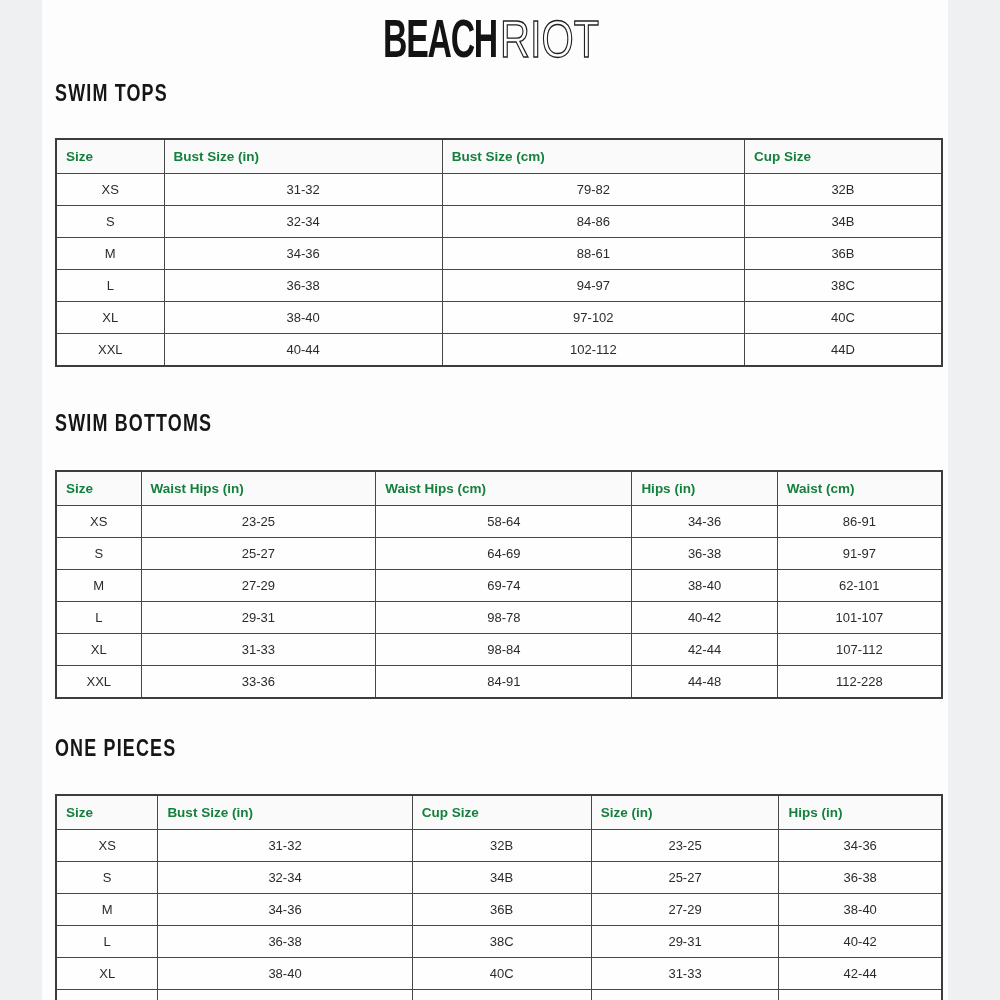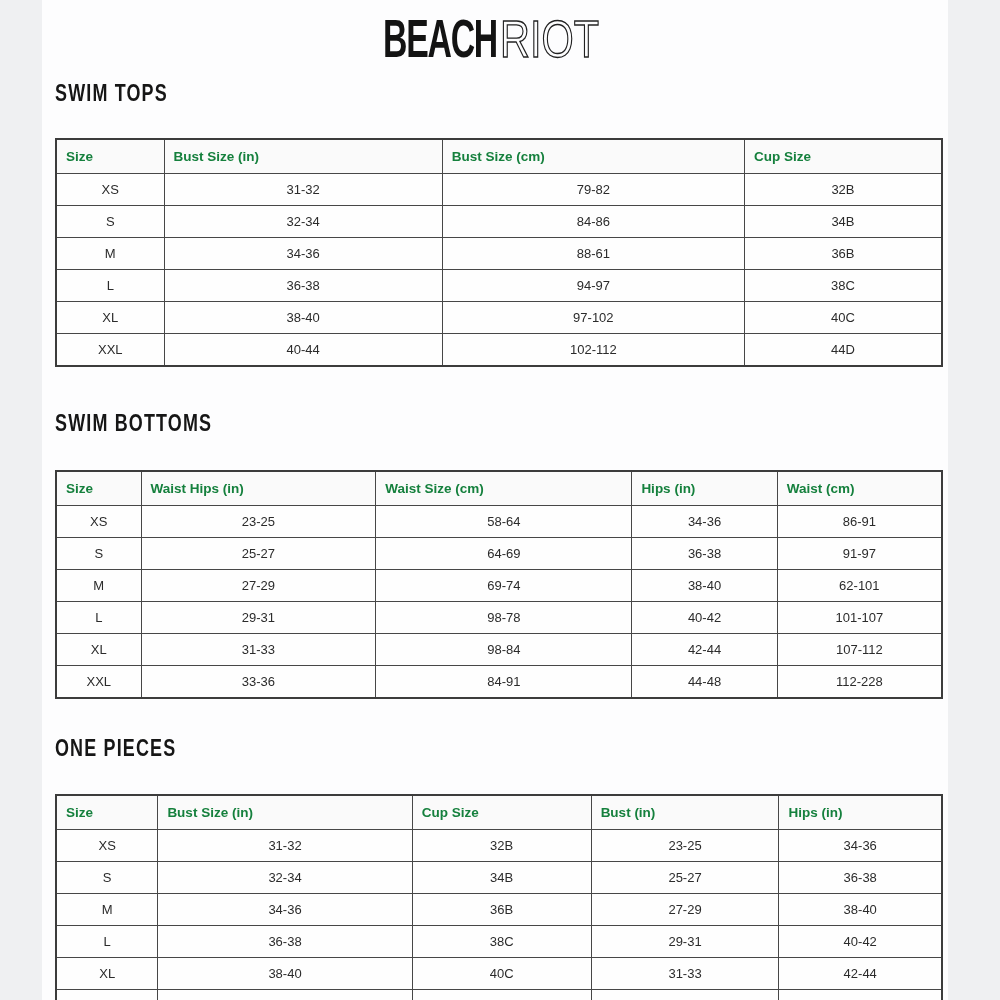--- a/index.html
+++ b/index.html
@@ -166,21 +166,21 @@
             <col style="width: 9.6%;">
             <col style="width: 26.5%;">
             <col style="width: 28.9%;">
             <col style="width: 16.4%;">
             <col style="width: 18.6%;">
           </colgroup>
           <thead>
             <tr>
               <th>Size</th>
               <th>Waist Hips (in)</th>
-              <th>Waist Size (cm)</th>
+              <th>Waist Hips (cm)</th>
               <th>Hips (in)</th>
               <th>Waist (cm)</th>
             </tr>
           </thead>
           <tbody>
             <tr>
               <td>XS</td>
               <td>23-25</td>
               <td>58-64</td>
               <td>34-36</td>
@@ -232,21 +232,21 @@
             <col style="width: 28.7%;">
             <col style="width: 20.2%;">
             <col style="width: 21.2%;">
             <col style="width: 18.4%;">
           </colgroup>
           <thead>
             <tr>
               <th>Size</th>
               <th>Bust Size (in)</th>
               <th>Cup Size</th>
-              <th>Bust (in)</th>
+              <th>Size (in)</th>
               <th>Hips (in)</th>
             </tr>
           </thead>
           <tbody>
             <tr>
               <td>XS</td>
               <td>31-32</td>
               <td>32B</td>
               <td>23-25</td>
               <td>34-36</td>

